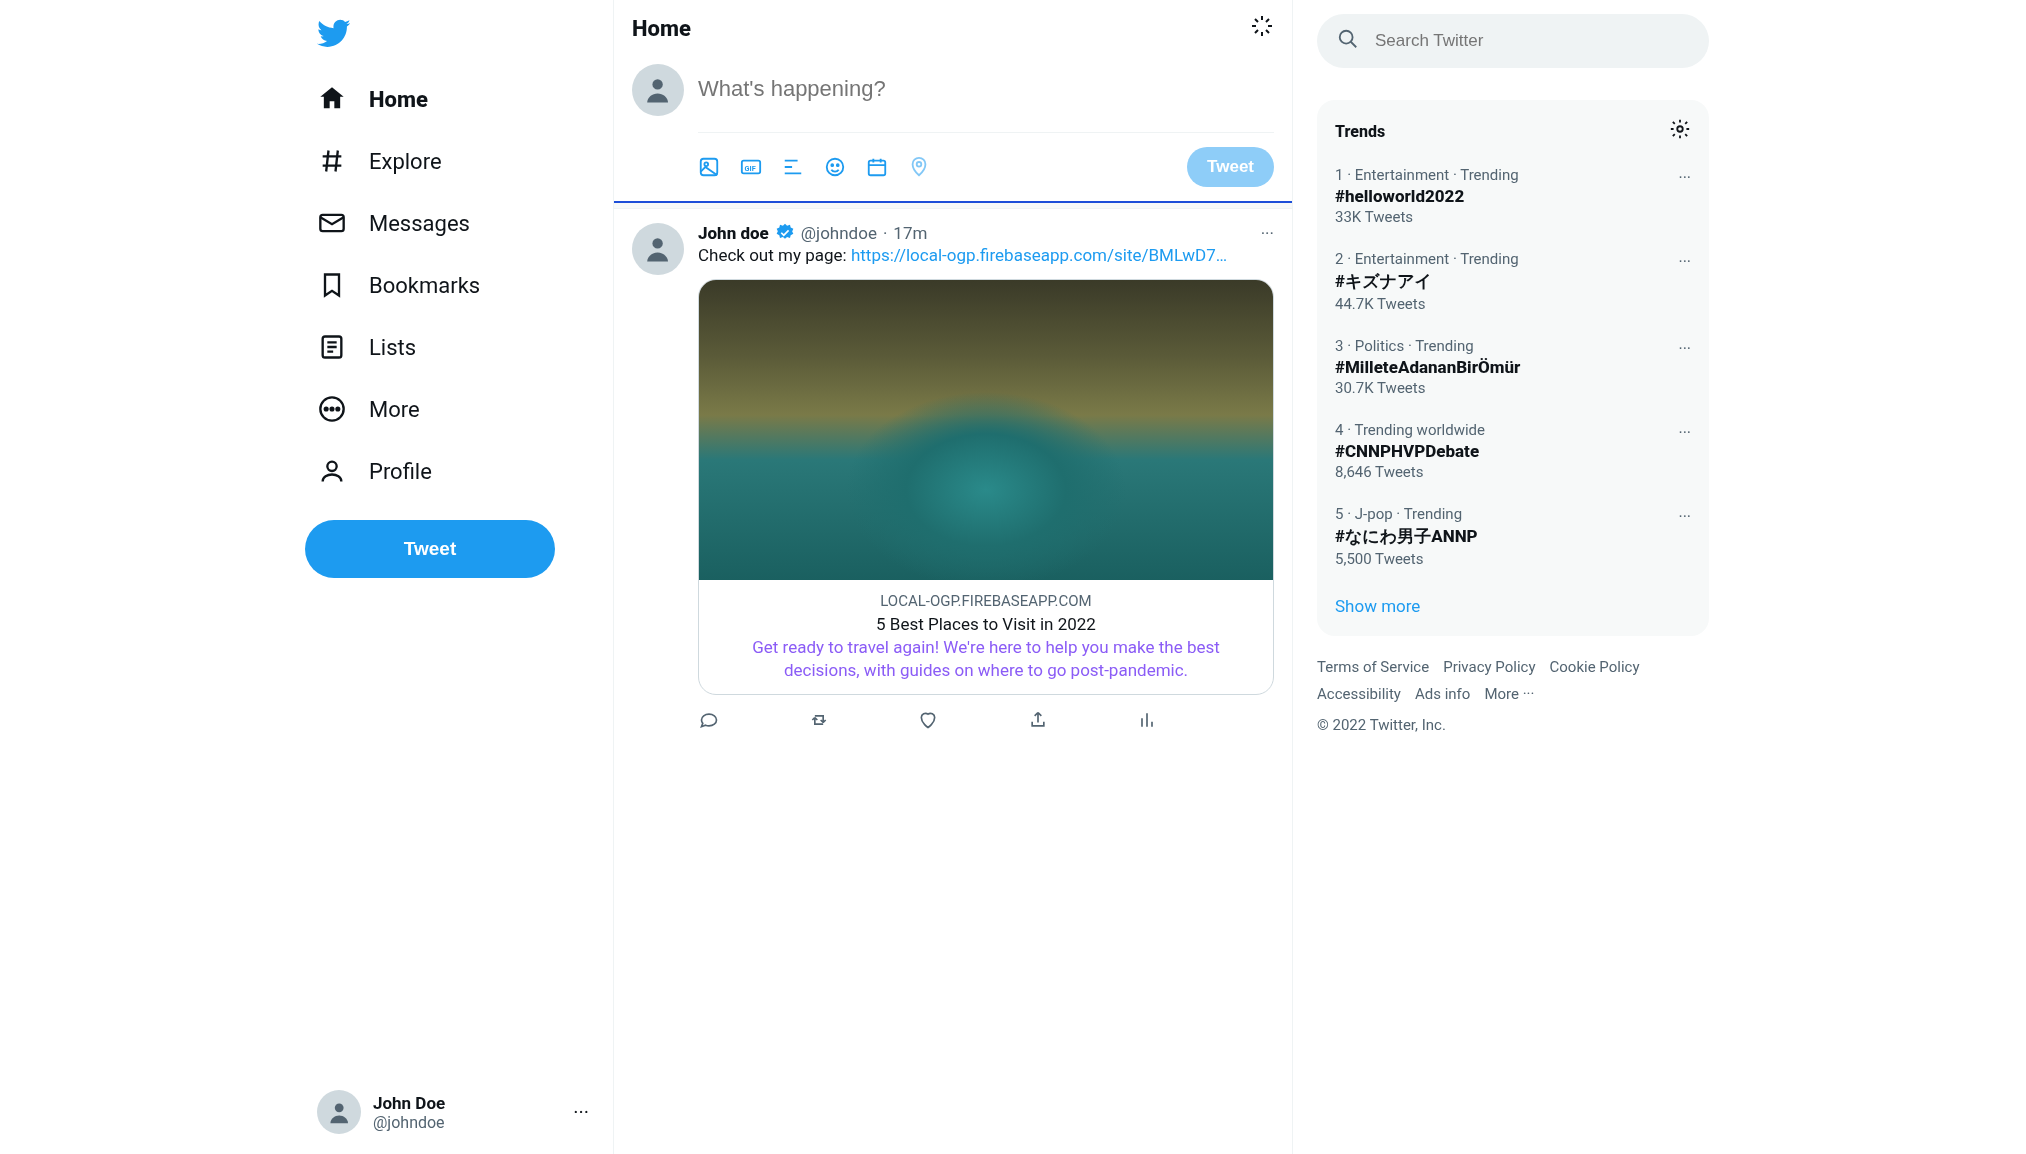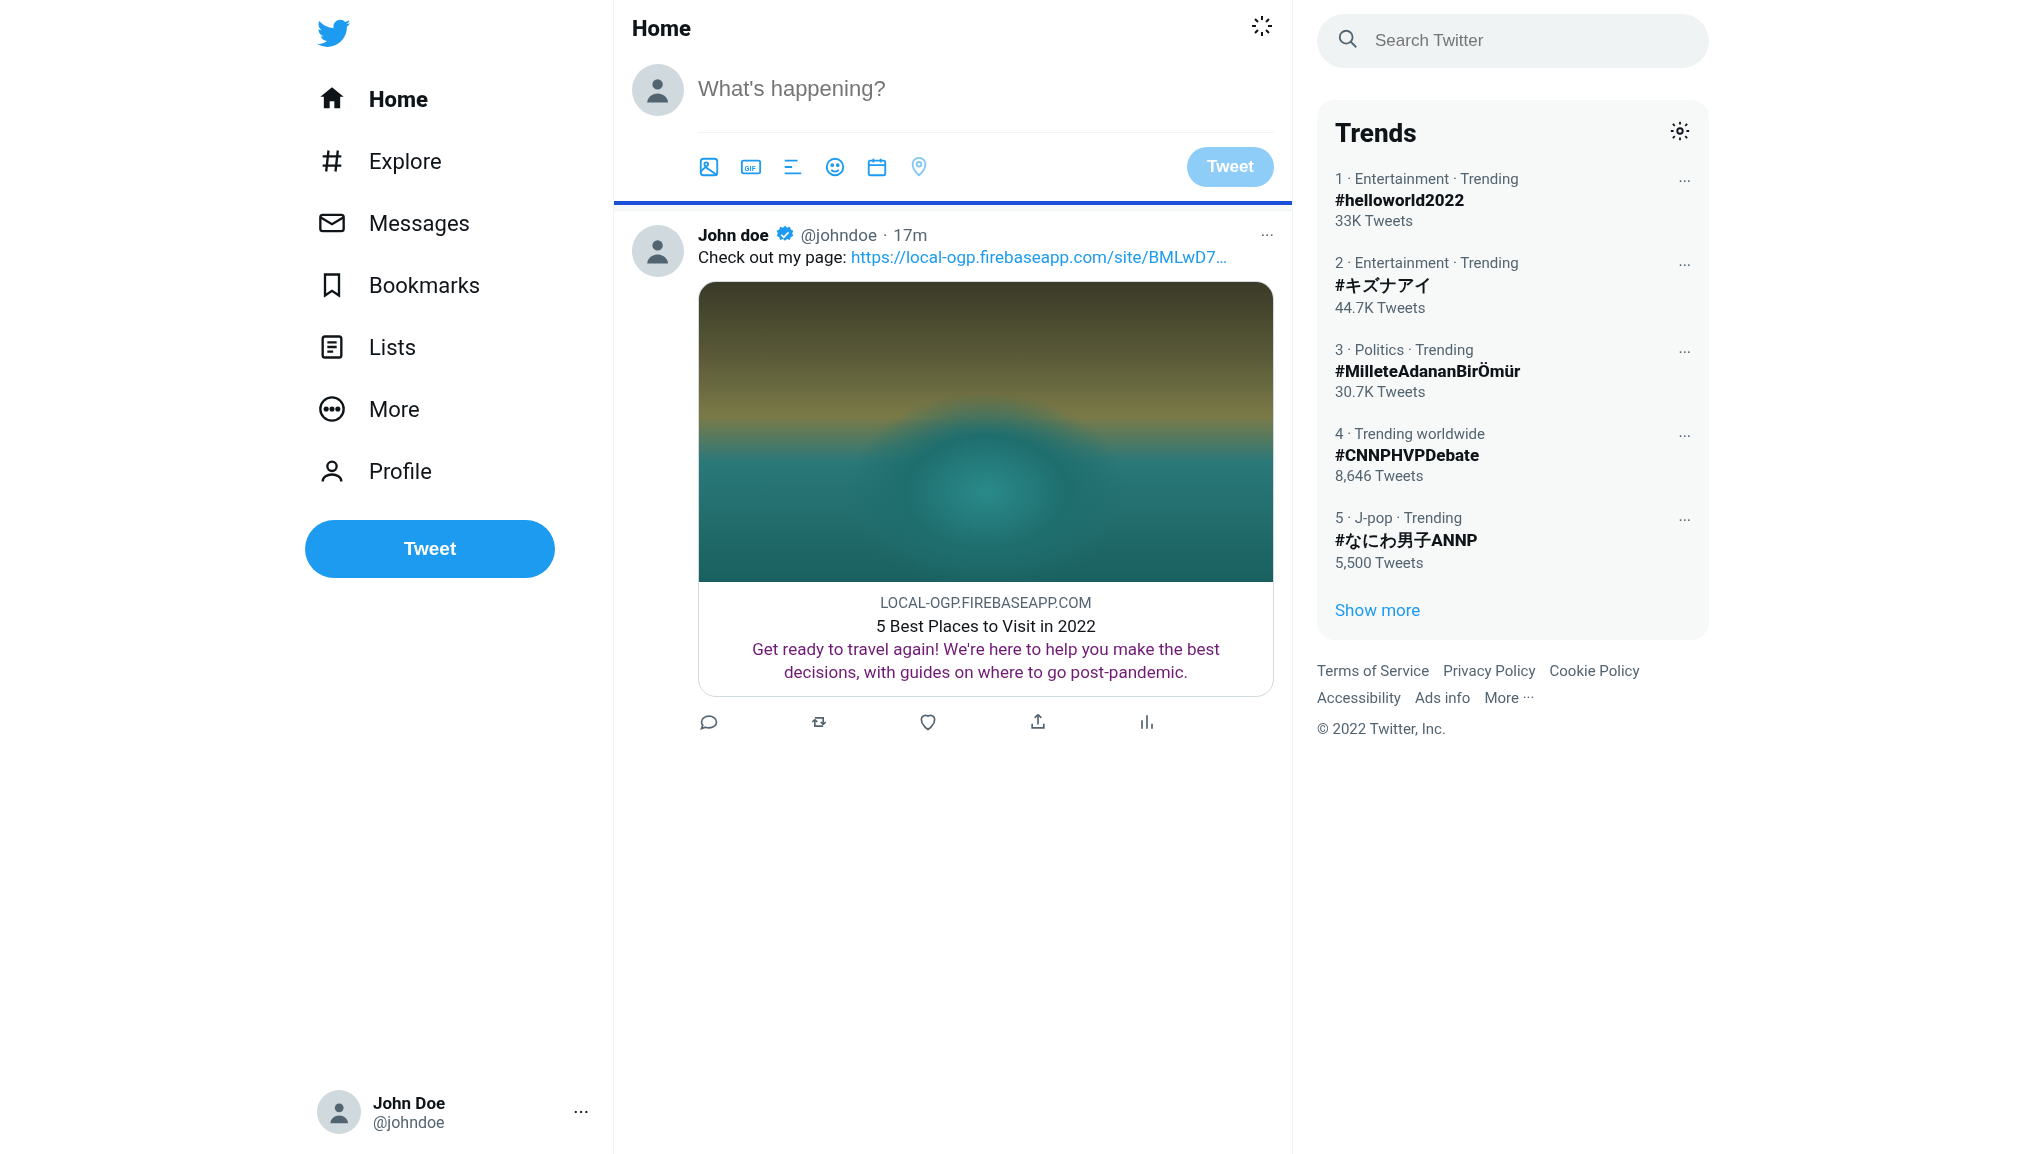--- a/index.html
+++ b/index.html
@@ -80,21 +80,21 @@
   display: flex;
   align-items: center;
   justify-content: space-between;
   padding: 14px 18px;
 }
 .main-title { font-size: 22px; font-weight: 800; }
 .composer {
   display: flex;
   gap: 14px;
   padding: 8px 18px 14px;
-  border-bottom: 4px solid #1d4ed8;
+  border-bottom: 2px solid #1d4ed8;
 }
 .composer-body { flex: 1; }
 .composer-input {
   border: none;
   font-size: 22px;
   color: #536471;
   width: 100%;
   padding: 12px 0 30px;
   outline: none;
 }
@@ -142,21 +142,21 @@
 .card-img {
   height:300px;
   background:
     radial-gradient(ellipse 200px 140px at 50% 70%, #2a8a8a 0%, #1f6e6e 40%, transparent 70%),
     linear-gradient(180deg, #3a3a28 0%, #5a5a38 25%, #7a7a48 45%, #2a7878 60%, #1a6060 100%);
   position:relative;
 }
 .card-body { padding:12px 14px;text-align:center; }
 .card-domain { color:#536471; font-size:15px; }
 .card-title { font-size:17px; margin-top:4px; color:#0f1419; }
-.card-desc { color:#701a75; font-size:17px; margin-top:2px; line-height:1.35; }
+.card-desc { color:#8b5cf6; font-size:17px; margin-top:2px; line-height:1.35; }
 .tweet-actions {
   display:flex;
   justify-content:space-between;
   margin-top:14px;
   max-width:460px;
   color:#536471;
 }
 .tweet-actions span { cursor:pointer; display:inline-flex; width:22px; height:22px; align-items:center; justify-content:center; }
 
 
@@ -177,21 +177,21 @@
 }
 .trends-box {
   background:#f7f9f9;
   border-radius:18px;
   padding:14px 0 4px;
 }
 .trends-head {
   display:flex; justify-content:space-between; align-items:center;
   padding:4px 18px 10px;
 }
-.trends-title { font-size:26px; font-weight:800; }
+.trends-title { font-size:16px; font-weight:800; }
 .trend {
   padding:12px 18px;
   cursor:pointer;
   position:relative;
 }
 .trend-meta { color:#536471; font-size:15px; }
 .trend-tag { font-weight:800; font-size:17px; margin-top:2px; }
 .trend-count { color:#536471; font-size:15px; margin-top:2px; }
 .trend-more { position:absolute; right:18px; top:14px; color:#536471; }
 .show-more { color:#1d9bf0; padding:16px 18px; cursor:pointer; font-size:17px; }

